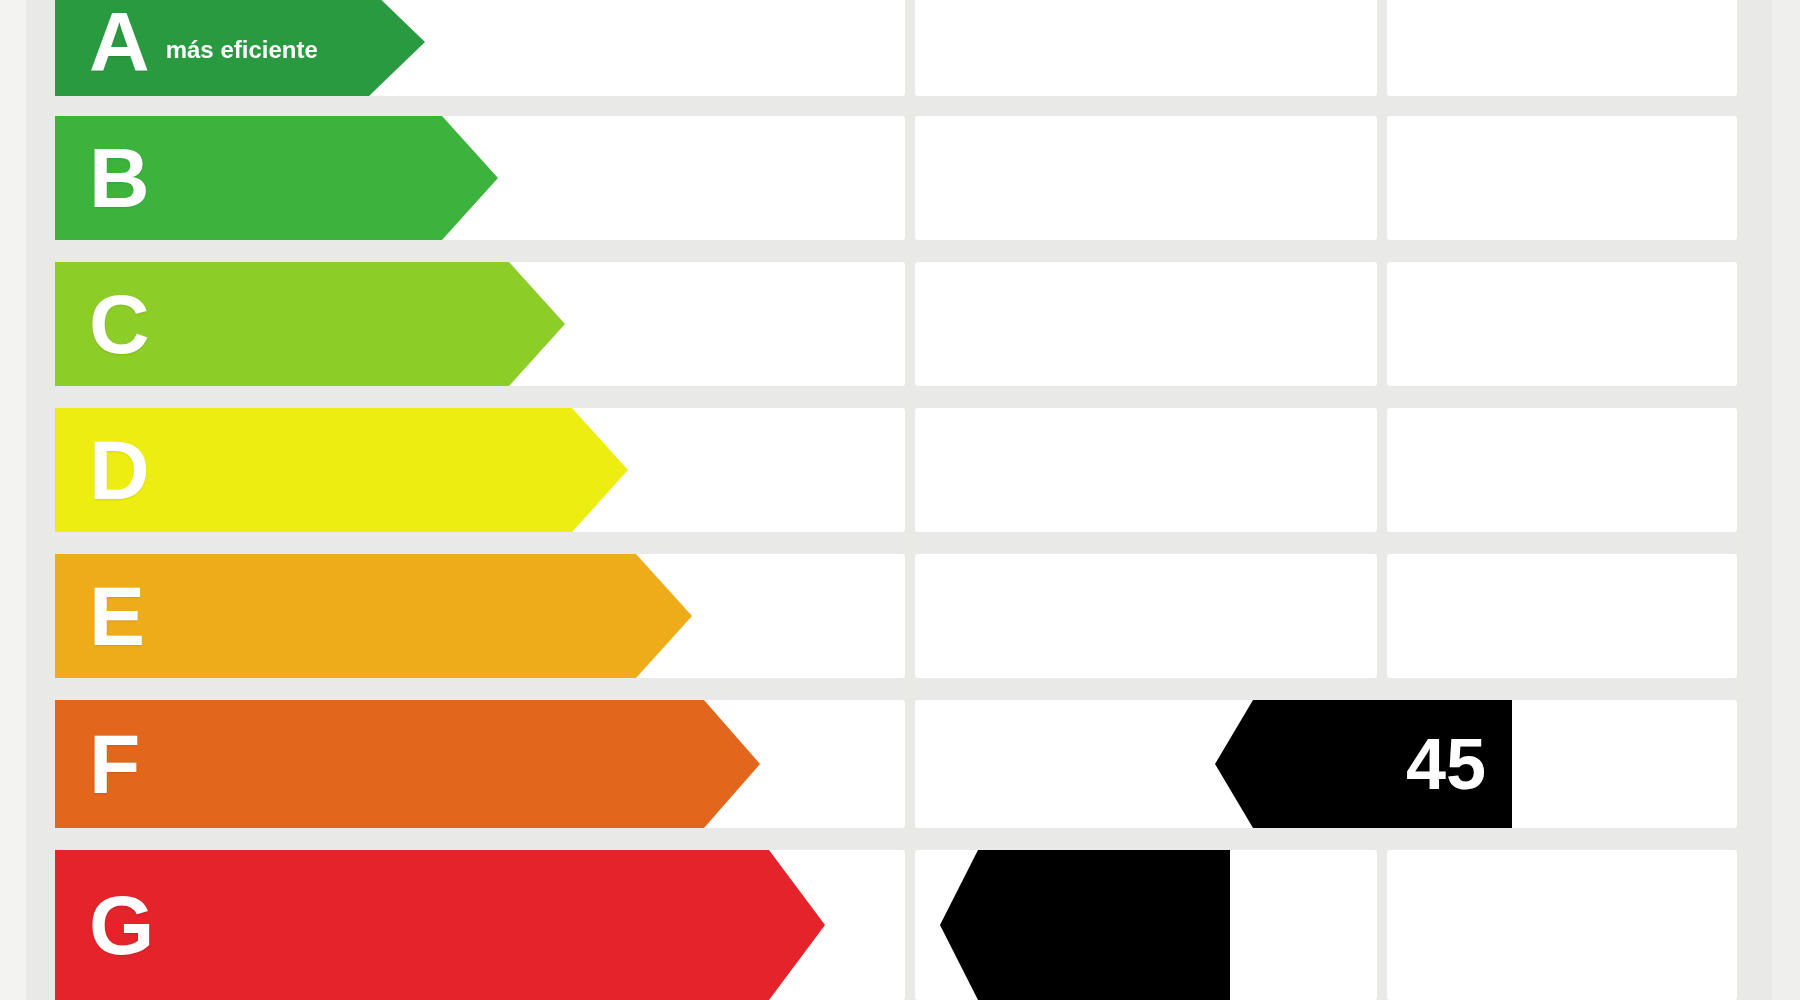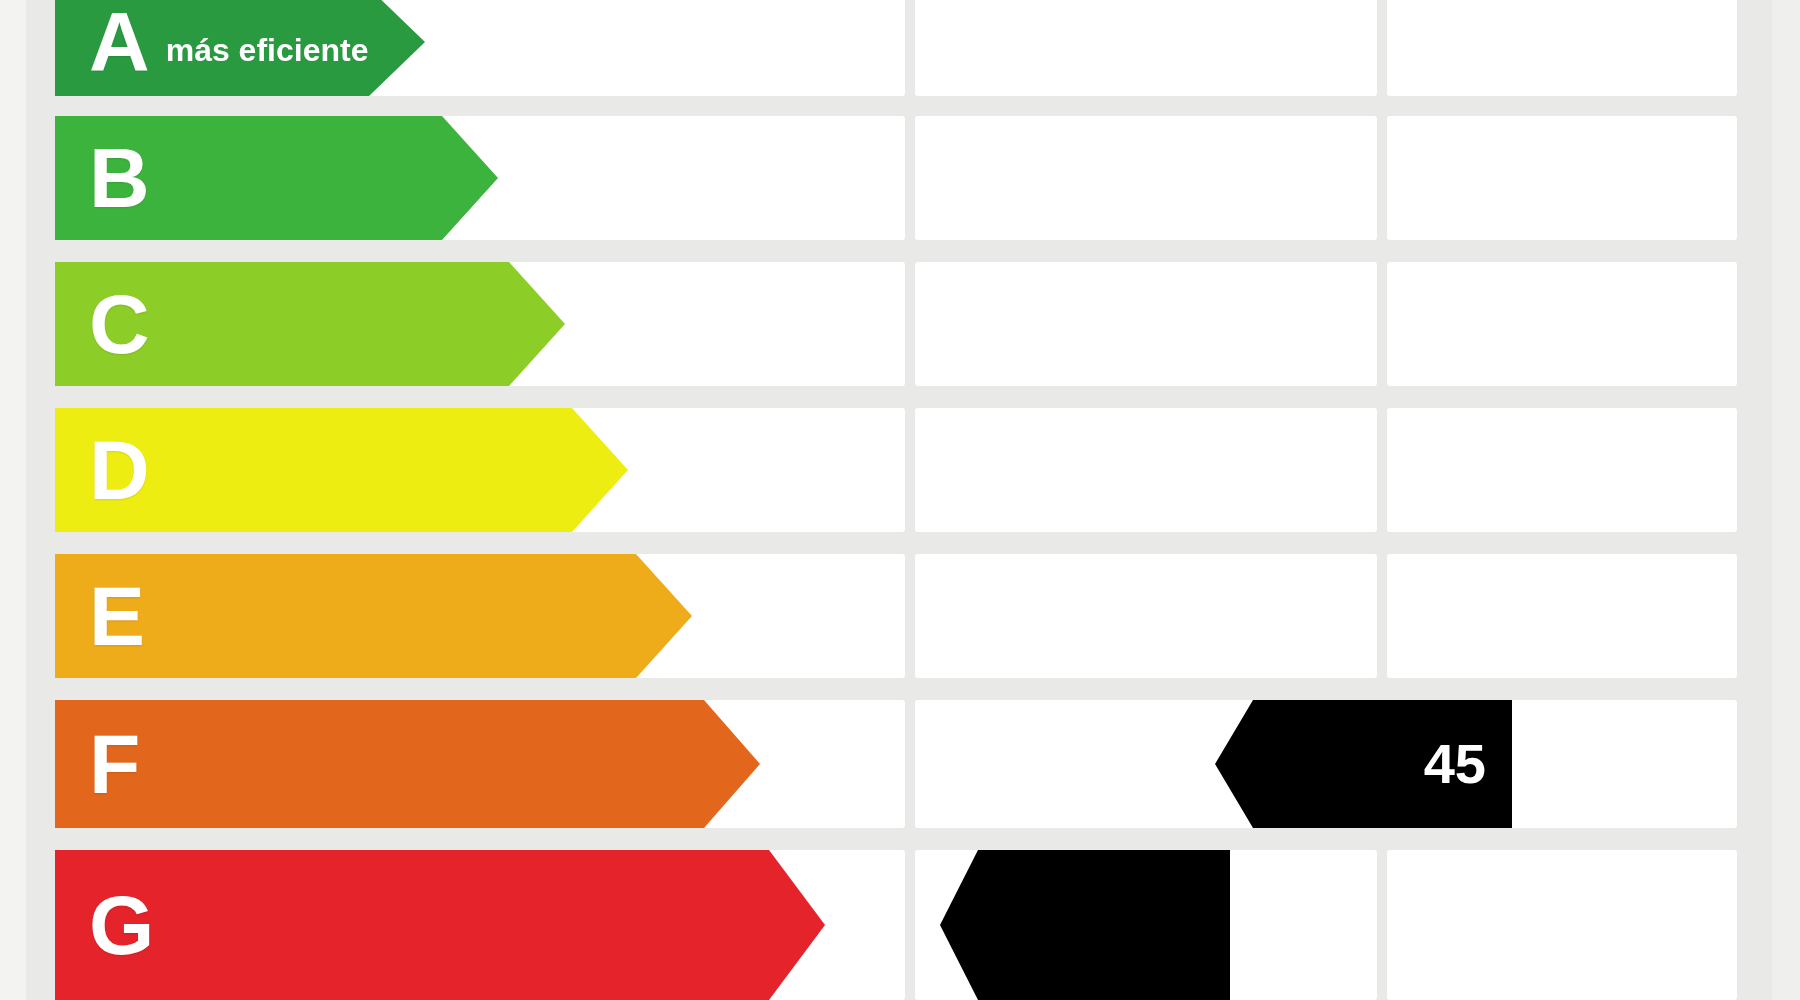--- a/index.html
+++ b/index.html
@@ -88,21 +88,21 @@
   .band-letter {
     color: #ffffff;
     font-size: 84px;
     line-height: 1;
     font-weight: 700;
     letter-spacing: 0px;
     text-shadow: 0 1px 2px rgba(0,0,0,0.10);
   }
   .band-caption {
     color: #ffffff;
-    font-size: 32px;
+    font-size: 24px;
     font-weight: 700;
     margin-left: 16px;
     margin-top: 16px;
     white-space: nowrap;
   }
 
   
   .value-badge {
     position: absolute;
     top: 0;
@@ -110,21 +110,21 @@
     background: #000000;
     display: flex;
     align-items: center;
     justify-content: flex-end;
     box-sizing: border-box;
     padding-right: 26px;
     clip-path: polygon(38px 0, 100% 0, 100% 100%, 38px 100%, 0 50%);
   }
   .value-badge-text {
     color: #ffffff;
-    font-size: 56px;
+    font-size: 72px;
     font-weight: 700;
     line-height: 1;
     white-space: nowrap;
   }
 </style>
 </head>
 <body>
 
 <div id="label-root">
 

